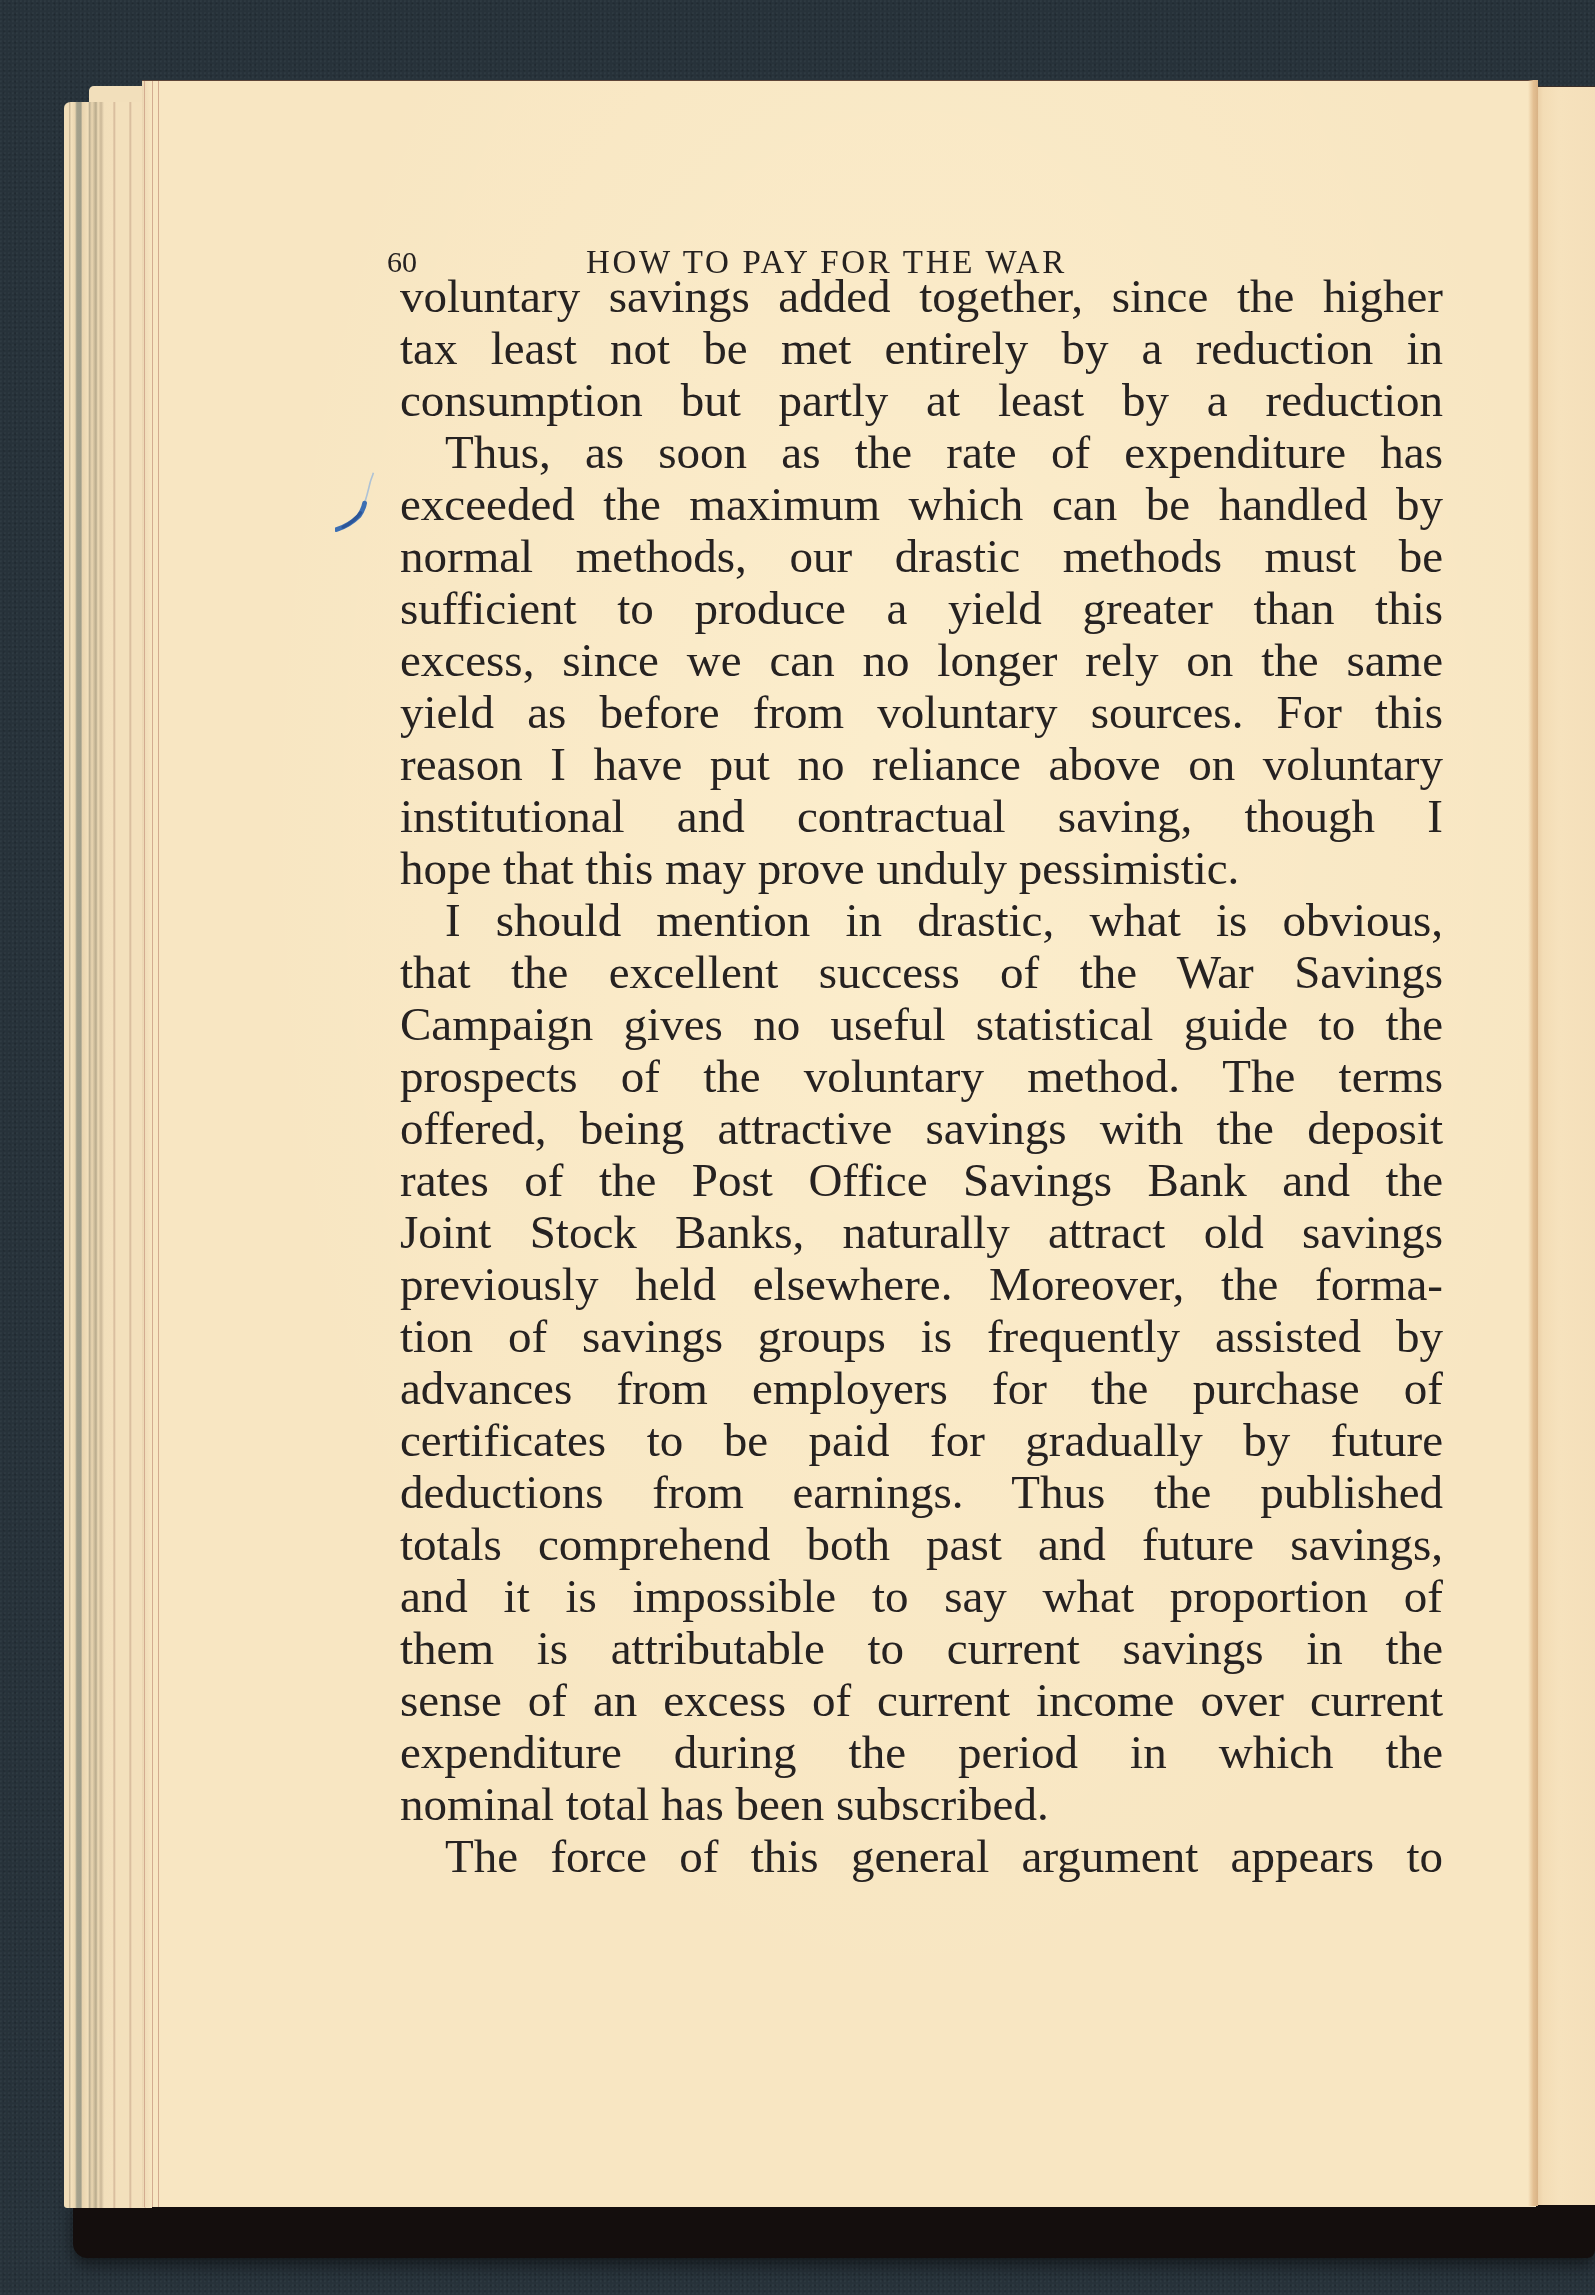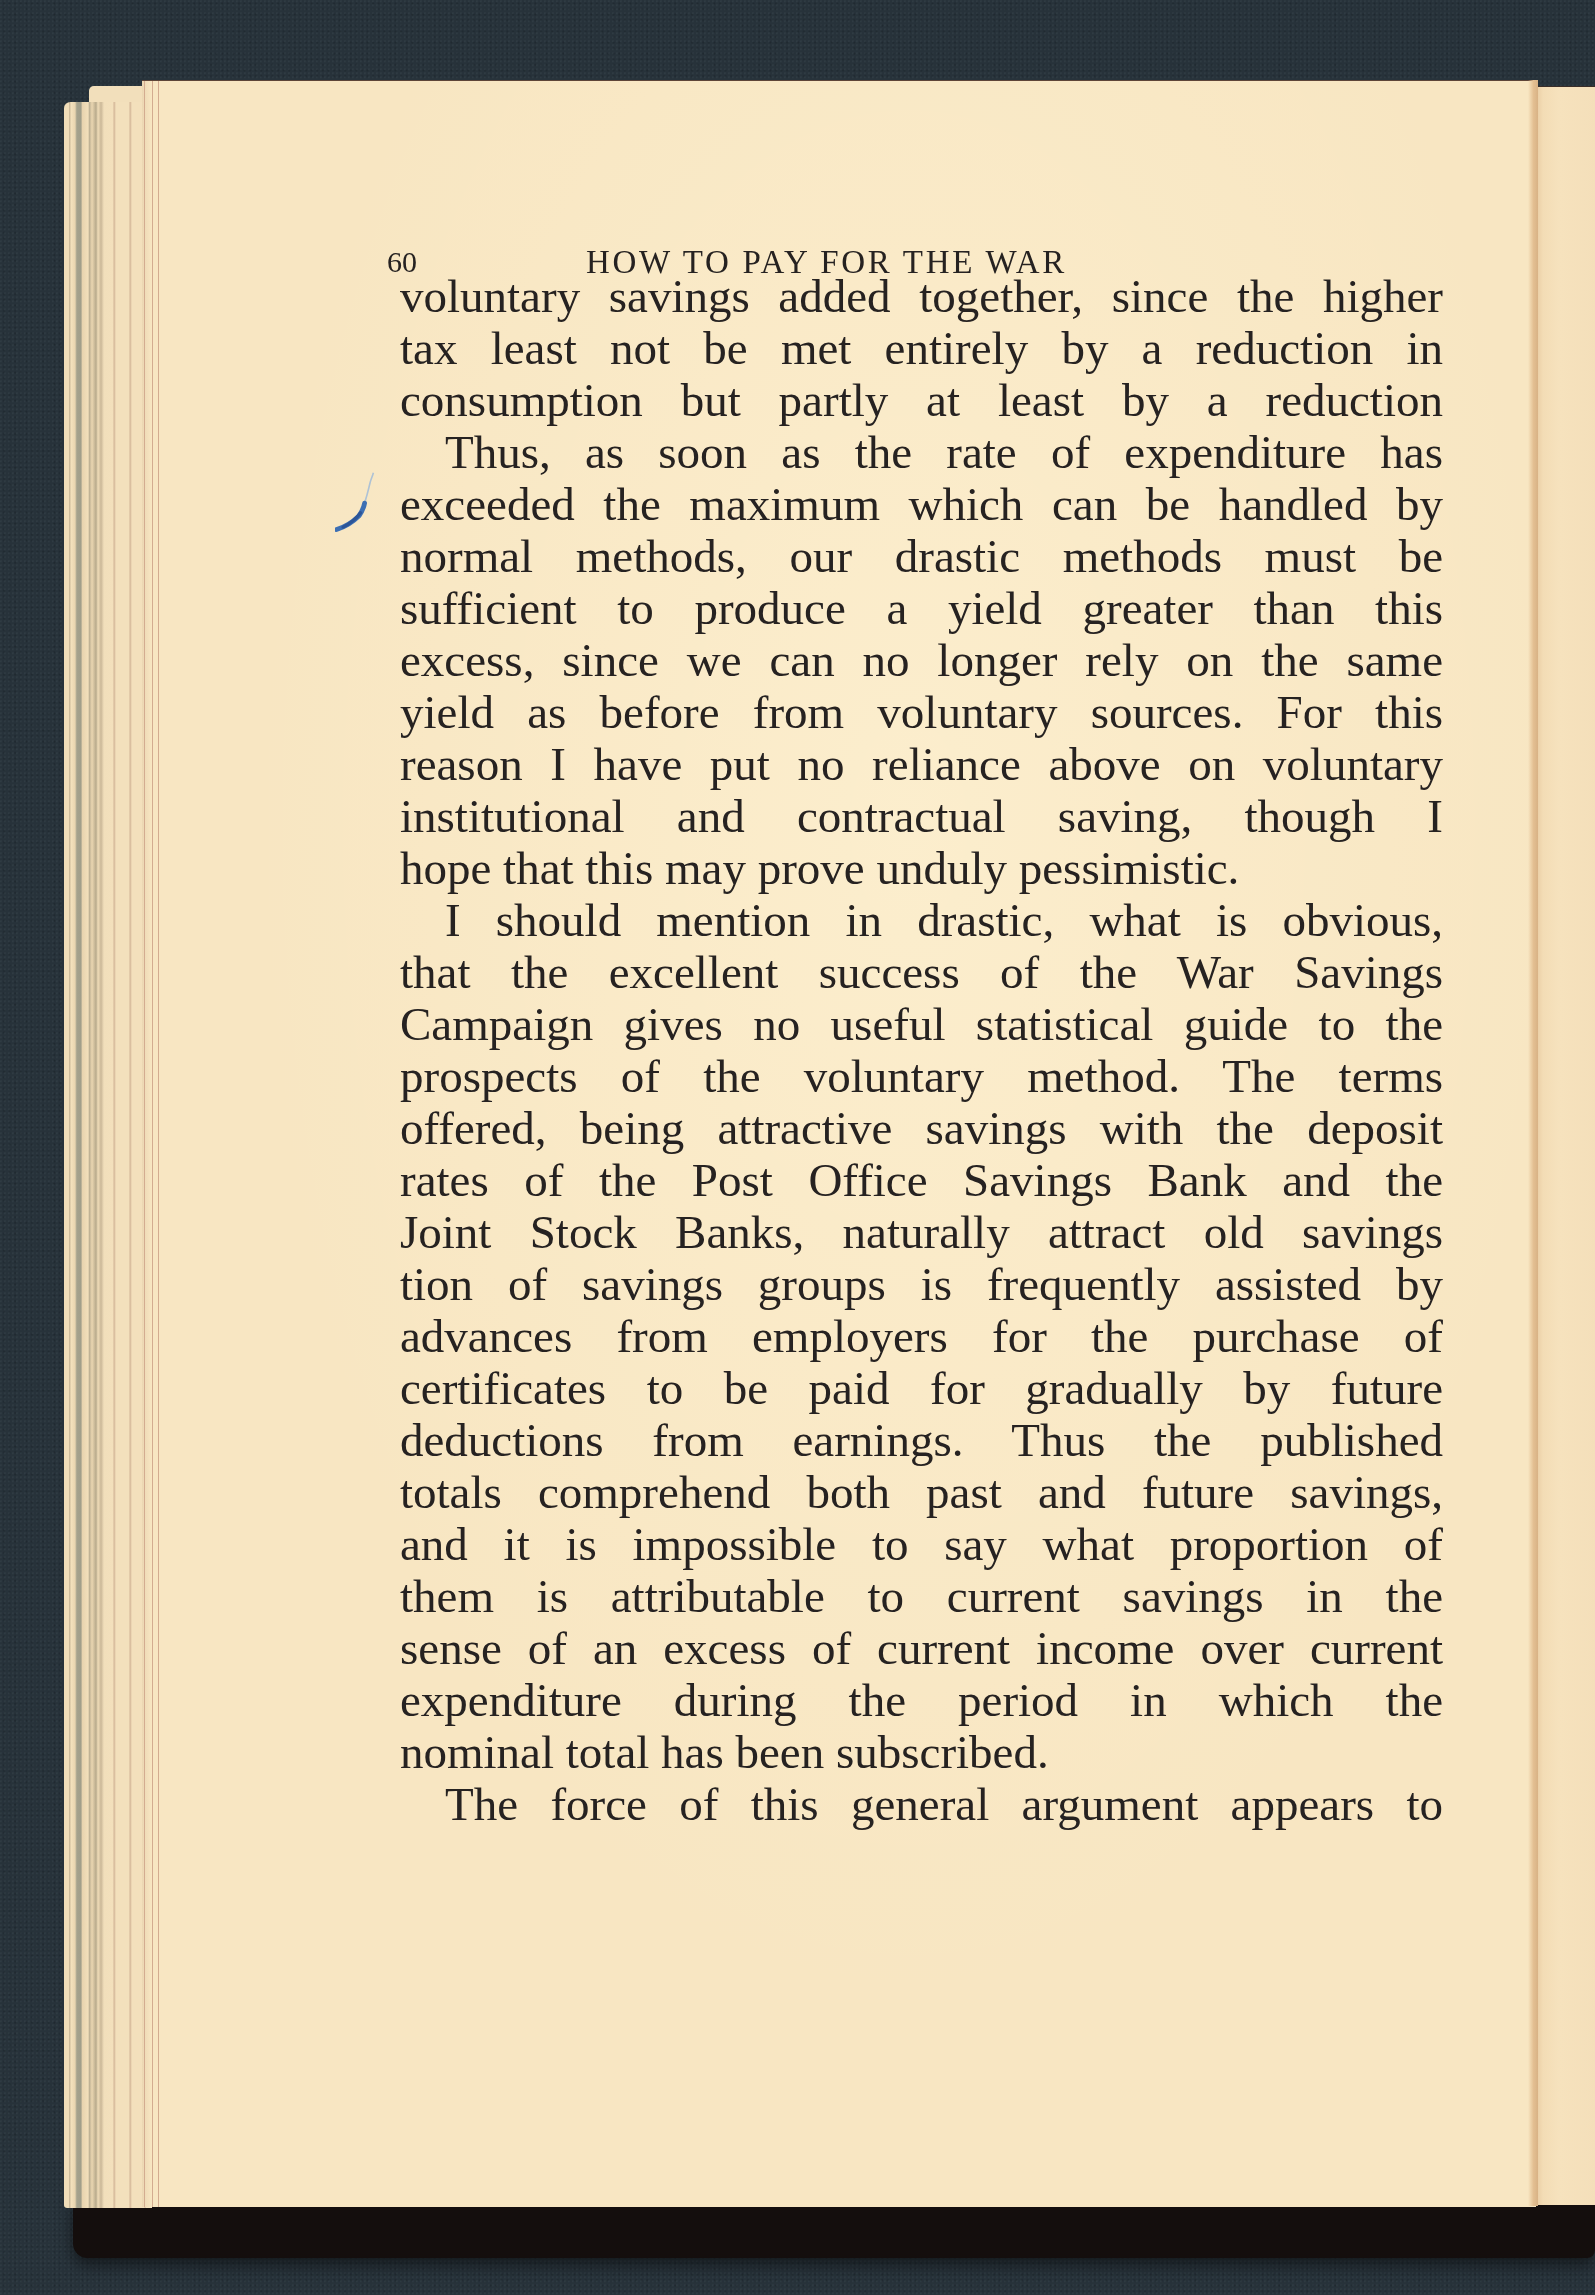--- a/index.html
+++ b/index.html
@@ -201,20 +201,21 @@
     <span class="text-line last">hope that this may prove unduly pessimistic.</span>
   </div>
   <div>
     <span class="text-line indent">I should mention in drastic, what is obvious,</span>
     <span class="text-line">that the excellent success of the War Savings</span>
     <span class="text-line">Campaign gives no useful statistical guide to the</span>
     <span class="text-line">prospects of the voluntary method. The terms</span>
     <span class="text-line">offered, being attractive savings with the deposit</span>
     <span class="text-line">rates of the Post Office Savings Bank and the</span>
     <span class="text-line">Joint Stock Banks, naturally attract old savings</span>
+    <span class="text-line">previously held elsewhere. Moreover, the forma-</span>
     <span class="text-line">tion of savings groups is frequently assisted by</span>
     <span class="text-line">advances from employers for the purchase of</span>
     <span class="text-line">certificates to be paid for gradually by future</span>
     <span class="text-line">deductions from earnings. Thus the published</span>
     <span class="text-line">totals comprehend both past and future savings,</span>
     <span class="text-line">and it is impossible to say what proportion of</span>
     <span class="text-line">them is attributable to current savings in the</span>
     <span class="text-line">sense of an excess of current income over current</span>
     <span class="text-line">expenditure during the period in which the</span>
     <span class="text-line last">nominal total has been subscribed.</span>

